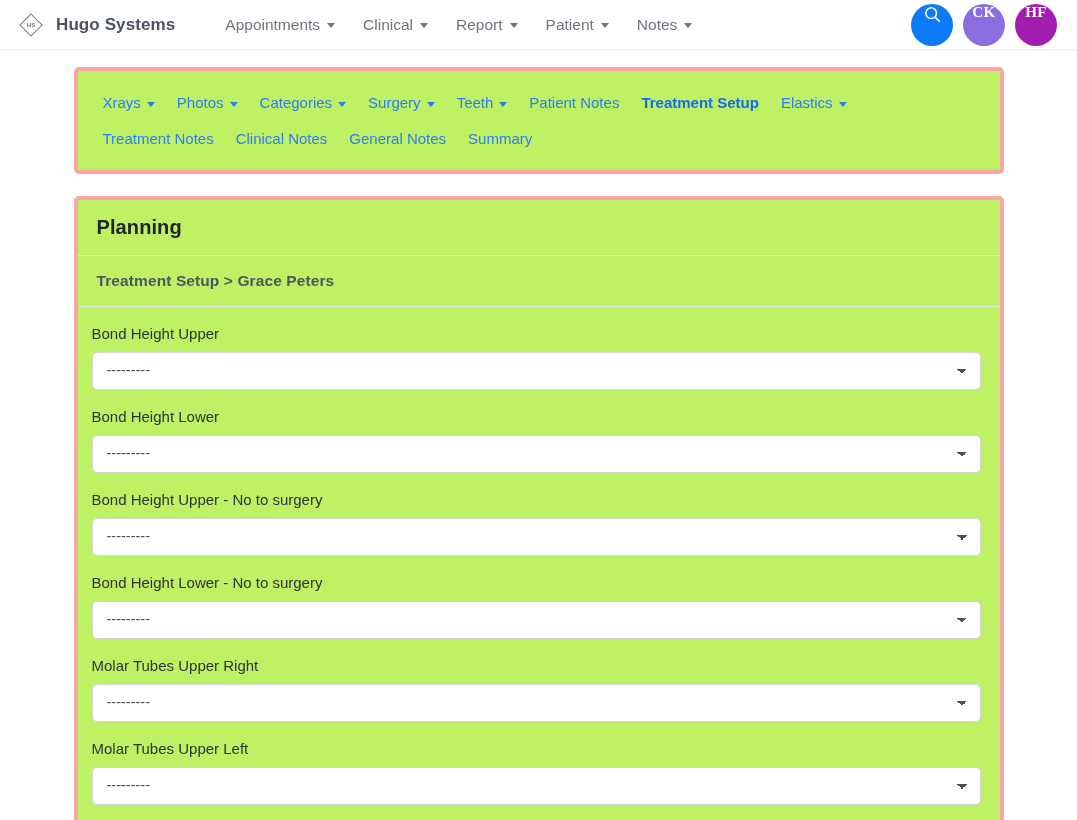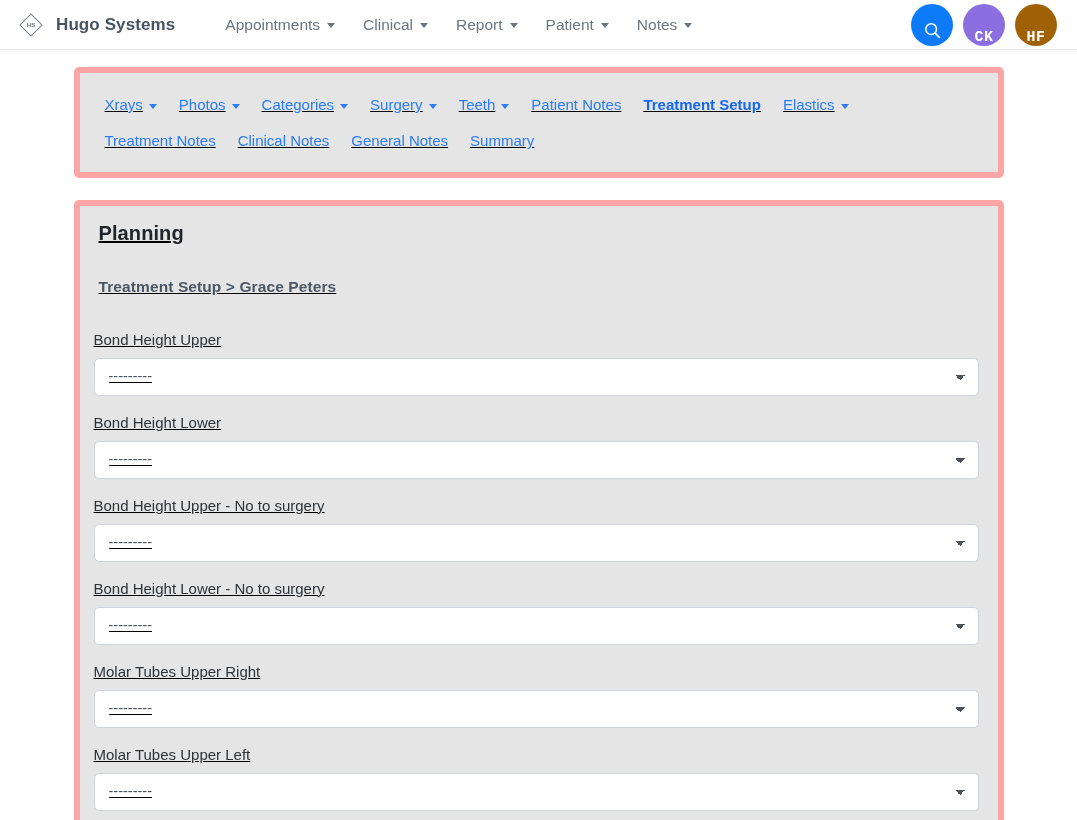--- a/index.html
+++ b/index.html
@@ -75,50 +75,49 @@
   .nav-right {
     margin-left: auto;
     display: flex;
     align-items: center;
     gap: 10px;
   }
   .circle-btn {
     width: 42px; height: 42px;
     border-radius: 50%;
     display: flex;
-    align-items: flex-end;
+    align-items: flex-start;
     justify-content: center;
     color: #fff;
     font-size: 15px;
     font-weight: bold;
     letter-spacing: .4px;
     border: none;
     cursor: pointer;
     flex: 0 0 auto;
-    font-family: Liberation Mono, monospace;
+    font-family: Liberation Serif, serif;
   }
   .search-btn { background: #0d7bf7; }
   .avatar-ck { background: #8b6ee0; }
-  .avatar-hf { background: #a16207; }
+  .avatar-hf { background: #a21caf; }
 
   
   .page {
     width: 1077px;
     padding: 17px 0 0 0;
   }
   .container {
     width: 930px;
     margin: 0 auto;
   }
 
   .card {
-    background: #e5e5e5;
-    border: 6px solid #fca5a5;
+    background: #bef264;
+    border: 4px solid #fca5a5;
     border-radius: 5px;
-    text-decoration: underline;
   }
 
   
   .tabs-card {
     padding: 14px 14px 12px 14px;
     margin-bottom: 22px;
   }
   .tabs {
     display: flex;
     flex-wrap: wrap;

